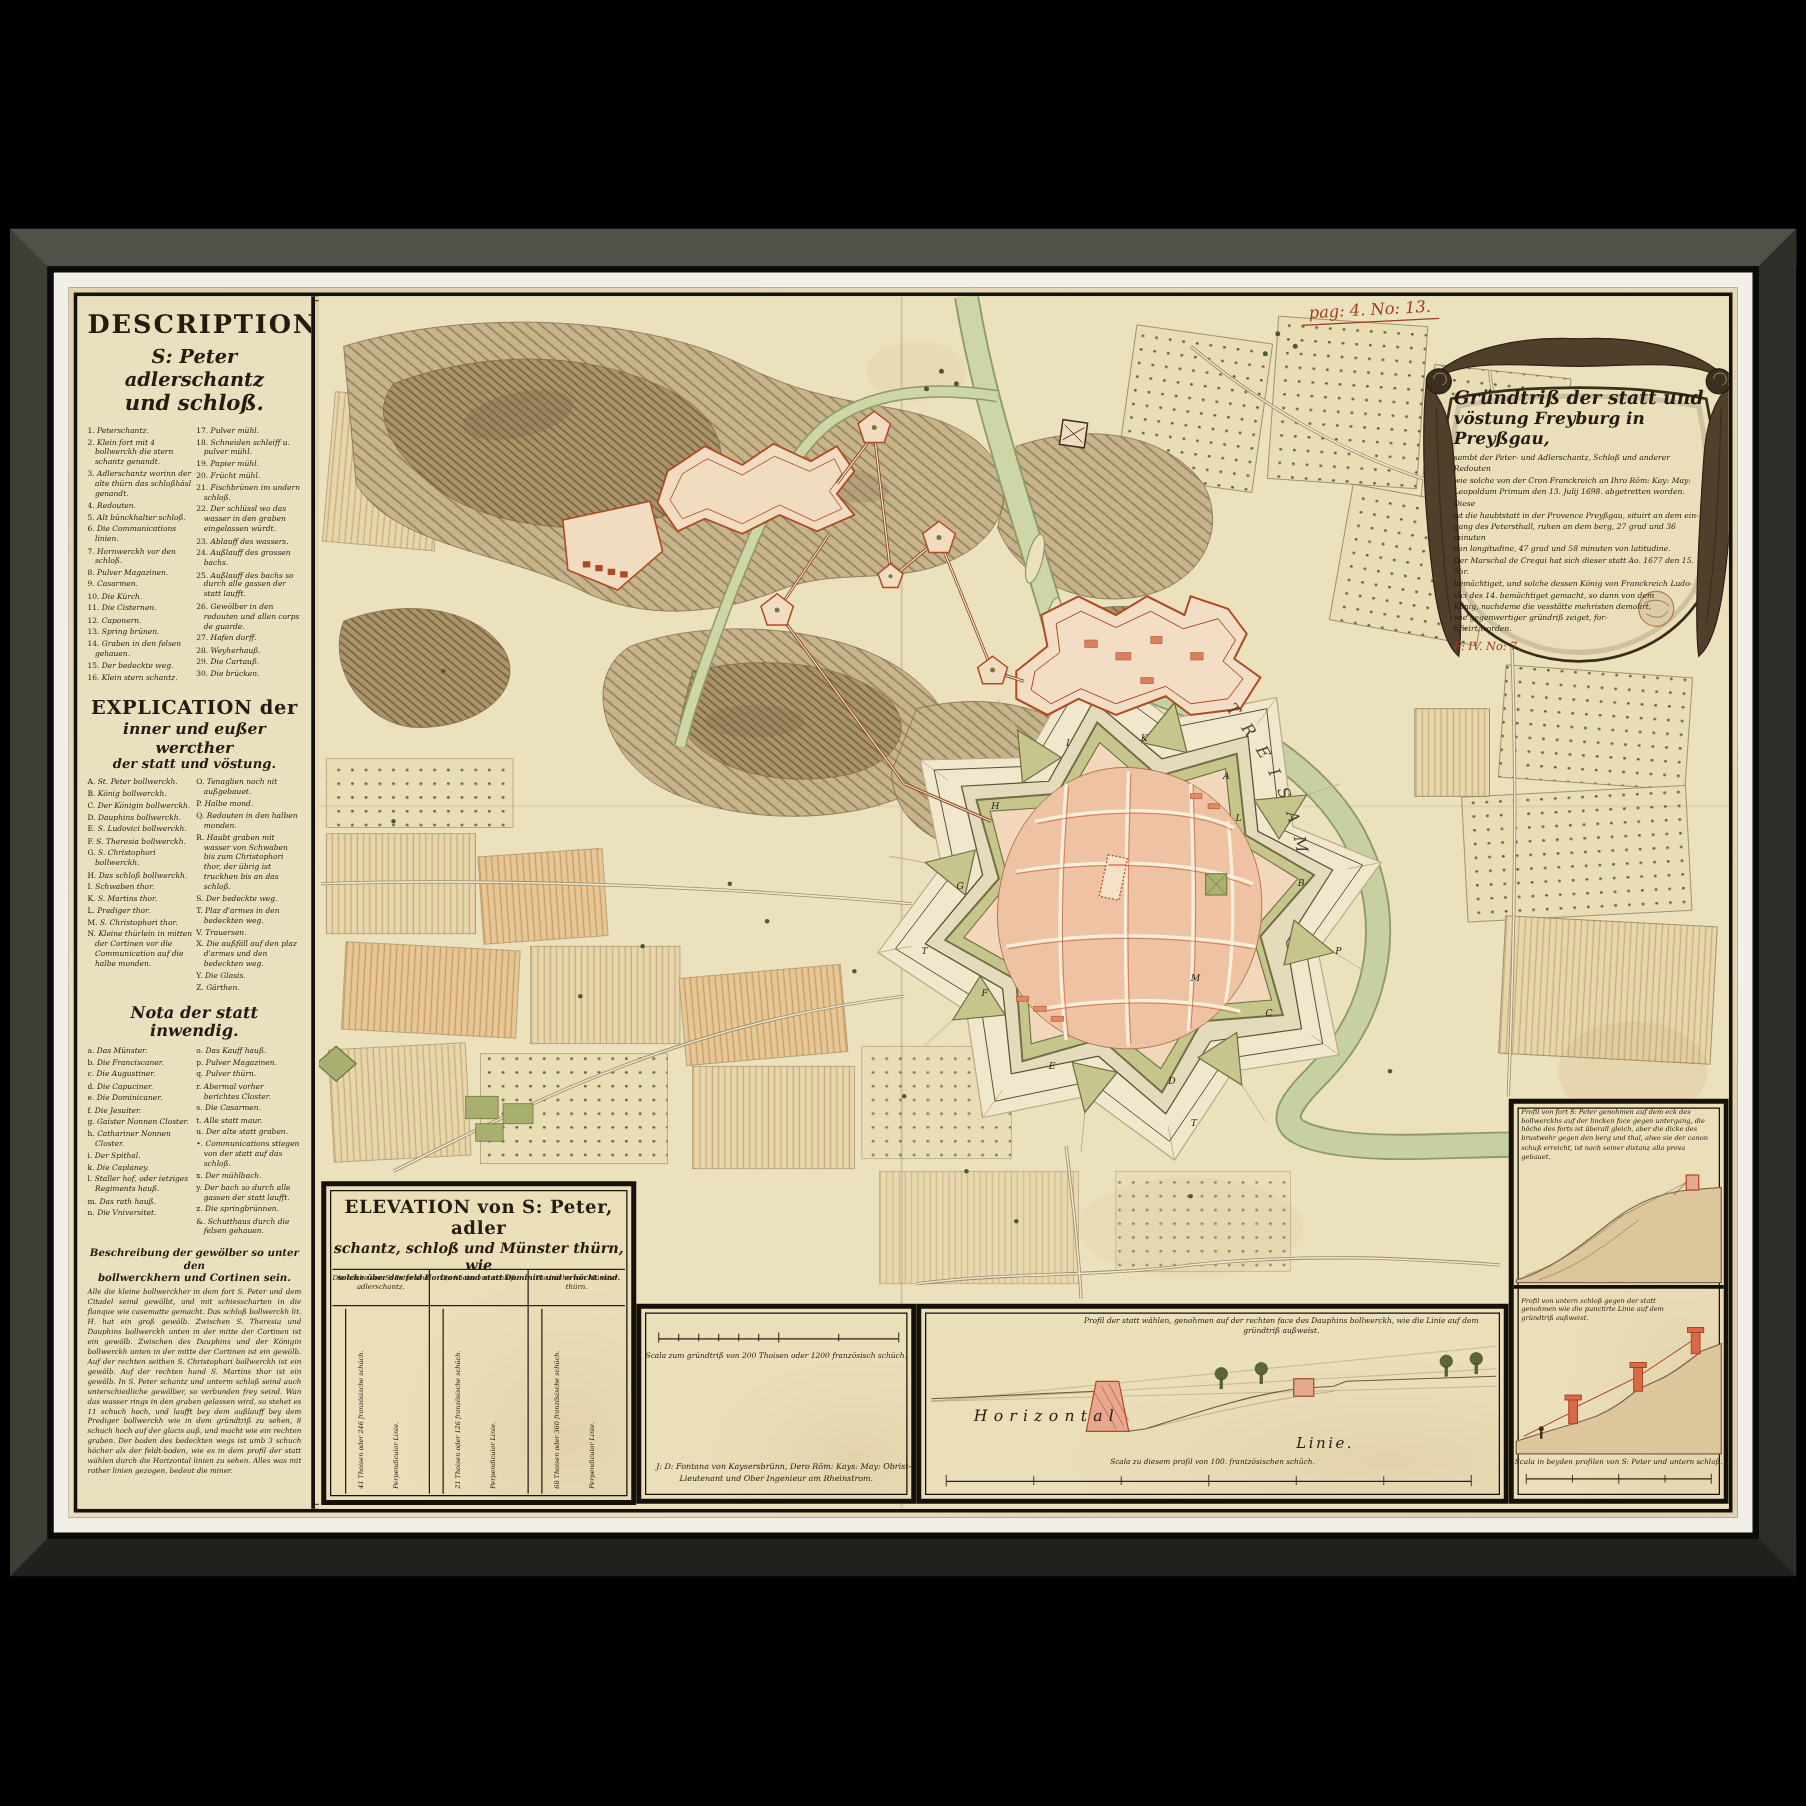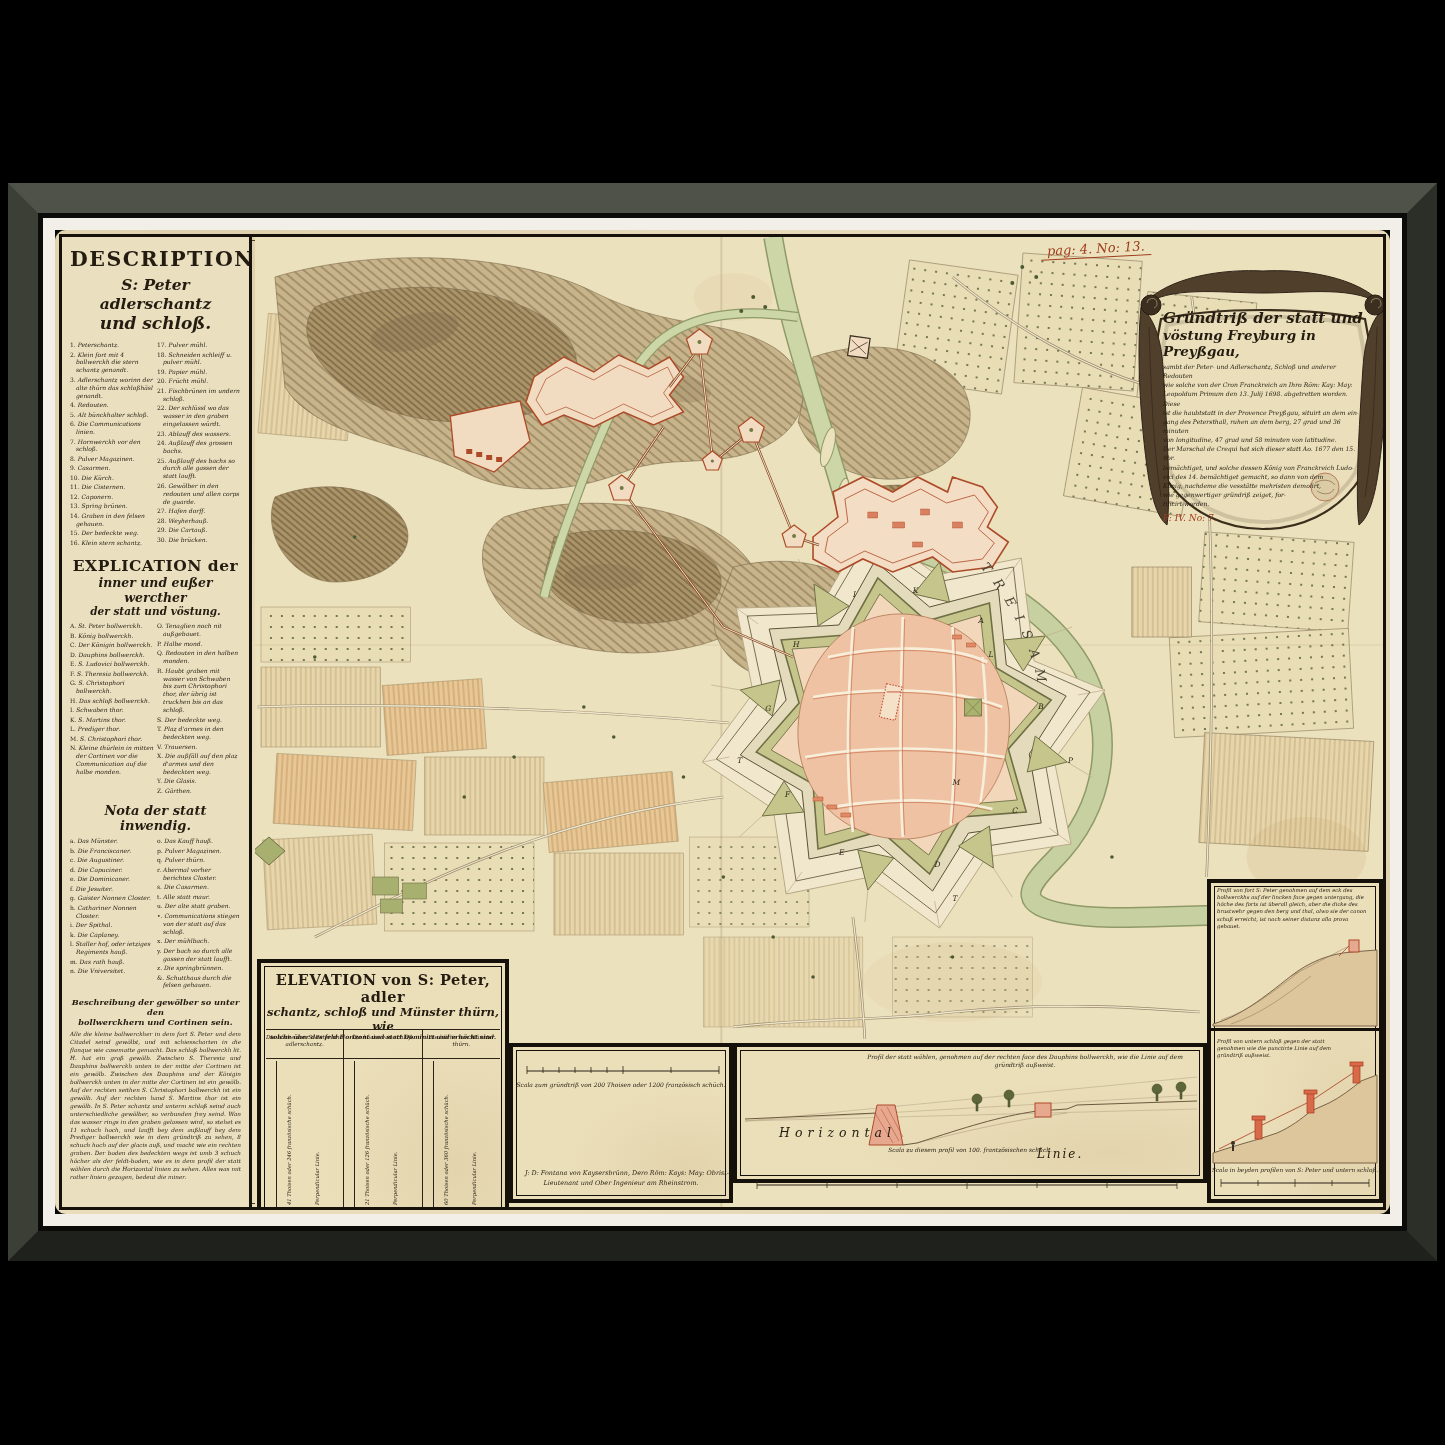--- a/index.html
+++ b/index.html
@@ -9,21 +9,21 @@
   
   .artwork{position:absolute;left:8px;top:183px;width:1429px;height:1078px;
            border:30px solid;border-color:#4e5248 #2c2f27 #1f221c #3b3f35;background:#0b0b09;}
   .lip{width:100%;height:100%;border:5px solid #0b0b09;}
   .mat{width:100%;height:100%;border:12px solid #f1efe8;box-shadow:inset 0 2px 5px rgba(0,0,0,.45);}
   .paper{position:relative;width:100%;height:100%;
          background:#e9ddbd;
          background-image:radial-gradient(ellipse at 12% 8%,rgba(150,110,50,.12),transparent 40%),
                           radial-gradient(ellipse at 90% 85%,rgba(150,110,50,.14),transparent 45%),
                           radial-gradient(ellipse at 50% 50%,rgba(255,250,230,.25),transparent 70%),
-                          radial-gradient(ellipse at 80% 20%,rgba(140,100,40,.08),transparent 35%);border-radius:11px;}
+                          radial-gradient(ellipse at 80% 20%,rgba(140,100,40,.08),transparent 35%);}
   .sheet{position:absolute;inset:4px;border:3px solid #17110b;outline:1px solid #4a3f2c;outline-offset:-7px;}
   
   .left-panel{position:absolute;left:0;top:0;bottom:0;width:190px;border-right:3px solid #17110b;
               background:#eae0c0;padding:10px 8px 6px 8px;overflow:hidden;}
   .lp-t1{font-size:20.5px;letter-spacing:1.5px;text-align:center;font-weight:bold;}
   .lp-t2{font-size:15.5px;font-style:italic;font-weight:bold;text-align:center;margin-top:4px;}
   .lp-t3{font-size:17px;font-style:italic;font-weight:bold;text-align:center;margin-bottom:8px;}
   .cols{display:flex;gap:3px;}
   .col{flex:1;min-width:0;}
   .it{font-size:6px;line-height:1.32;font-style:italic;margin-bottom:1.6px;
@@ -46,42 +46,42 @@
   .cart-text{position:absolute;left:26px;right:26px;top:42px;text-align:left;}
   .cart-l1{font-size:15px;font-weight:bold;font-style:italic;}
   .cart-l2{font-size:13.5px;font-weight:bold;font-style:italic;margin-bottom:3px;}
   .cart-body div{font-size:6.1px;font-style:italic;line-height:1.5;}
   .cart-mark{font-size:9px;font-style:italic;color:#a33c1e;margin-top:5px;}
   
   .panel{position:absolute;background:#ebdfba;border:4px solid #15100a;
          outline:1px solid #15100a;outline-offset:-8px;
          background-image:radial-gradient(ellipse at 80% 80%,rgba(150,110,50,.10),transparent 50%);}
   
-  .elevation{left:2px;top:708px;width:252px;height:259px;margin-top:14px;}
+  .elevation{left:2px;top:708px;width:252px;height:259px;}
   .ep-t1{font-size:14.5px;letter-spacing:.5px;font-weight:bold;text-align:center;margin-top:8px;}
   .ep-t2{font-size:11.5px;font-style:italic;font-weight:bold;text-align:center;}
   .ep-t3{font-size:6px;font-style:italic;font-weight:bold;text-align:center;}
   .ep-head{position:absolute;top:66px;left:5px;right:5px;height:30px;display:flex;
            border-top:1.5px solid #2a2118;border-bottom:1px solid #2a2118;}
   .ep-hcell{flex:1;font-size:5.6px;font-style:italic;text-align:center;padding-top:4px;border-left:1px solid #2a2118;line-height:1.3;}
   .ep-hcell:first-child{border-left:none;}
   .ep-body{position:absolute;top:96px;bottom:5px;left:5px;right:5px;display:flex;}
   .ep-colbody{flex:1;position:relative;border-left:1px solid #2a2118;}
   .ep-colbody:first-child{border-left:none;}
   .mline{position:absolute;left:10px;top:2px;bottom:0;width:1px;background:#2a2118;}
   .vlab{position:absolute;bottom:4px;transform-origin:0 100%;transform:rotate(-90deg);
         white-space:nowrap;font-size:5.2px;font-style:italic;width:150px;}
   .v1{left:26px;} .v2{left:54px;}
   
   .scalesig{left:254px;top:806px;width:224px;height:160px;}
   .ss-scala{position:absolute;top:34px;left:0;right:0;text-align:center;font-size:6px;font-style:italic;}
   .ss-sig1{position:absolute;bottom:22px;left:0;right:0;text-align:right;font-size:6.4px;font-style:italic;}
   .ss-sig2{position:absolute;bottom:12px;left:0;right:0;text-align:center;font-size:6.4px;font-style:italic;}
   
-  .profmid{left:478px;top:806px;width:474px;height:140px;}
+  .profmid{left:478px;top:806px;width:474px;height:160px;}
   .pm-t{position:absolute;top:6px;left:130px;right:20px;font-size:6px;font-style:italic;text-align:center;line-height:1.4;}
   .pm-horiz{position:absolute;left:42px;top:78px;font-size:12.5px;font-style:italic;letter-spacing:5px;}
   .pm-linie{position:absolute;left:300px;top:100px;font-size:12px;font-style:italic;letter-spacing:2px;}
   .pm-scala{position:absolute;bottom:26px;left:0;right:0;text-align:center;font-size:5.9px;font-style:italic;}
   
   .profright{left:952px;top:642px;width:176px;height:324px;padding:0;}
   .rp1{position:absolute;top:0;left:0;right:0;height:148px;border-bottom:3px solid #15100a;}
   .rp2{position:absolute;top:151px;left:0;right:0;bottom:0;}
   .rp-t{position:absolute;top:4px;left:6px;right:6px;font-size:5.3px;font-style:italic;line-height:1.35;text-align:left;}
   .rp2 .rp-t{right:40px;}

